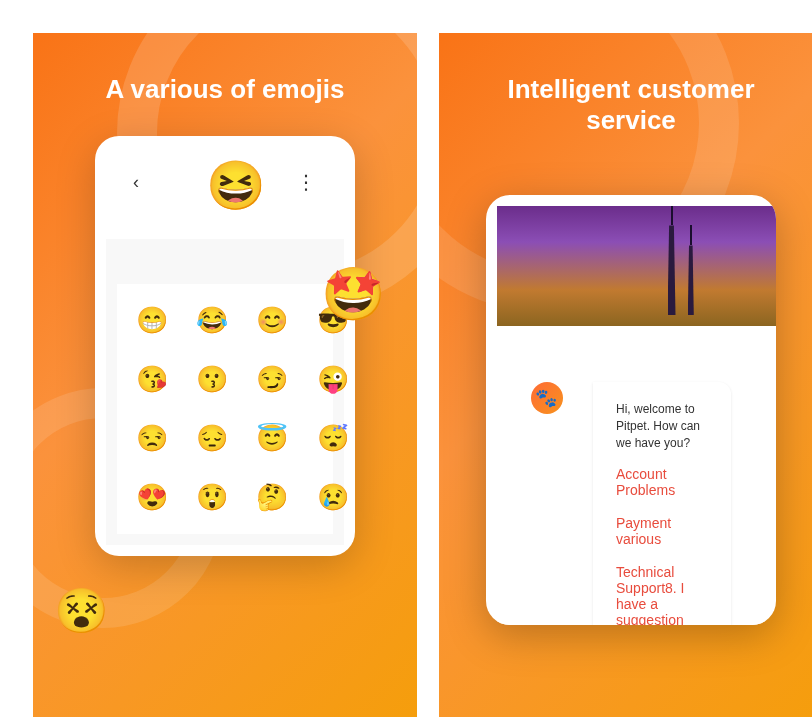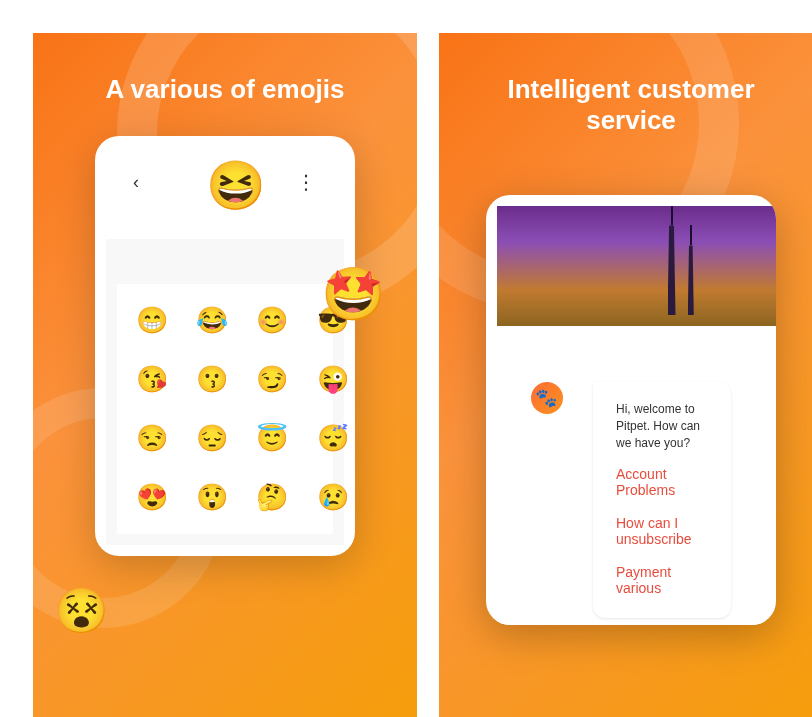--- a/index.html
+++ b/index.html
@@ -346,22 +346,22 @@
     </div>
 
     <div class="cs-chat-area">
       <div class="chat-message-row">
         <div class="bot-avatar">
           <span class="bot-avatar-inner">🐾</span>
         </div>
         <div class="chat-bubble">
           <p class="chat-bubble-text">Hi, welcome to Pitpet. How can we have you?</p>
           <a class="chat-option">Account Problems</a>
-          <a class="chat-option">How can I unsubscribe</a>
           <a class="chat-option">Payment various</a>
+          <a class="chat-option">Technical Support8. I have a suggestion</a>
         </div>
       </div>
     </div>
 
     <div class="cs-image-bottom">
       <div class="bottom-water"></div>
     </div>
   </div>
 </div>
 

